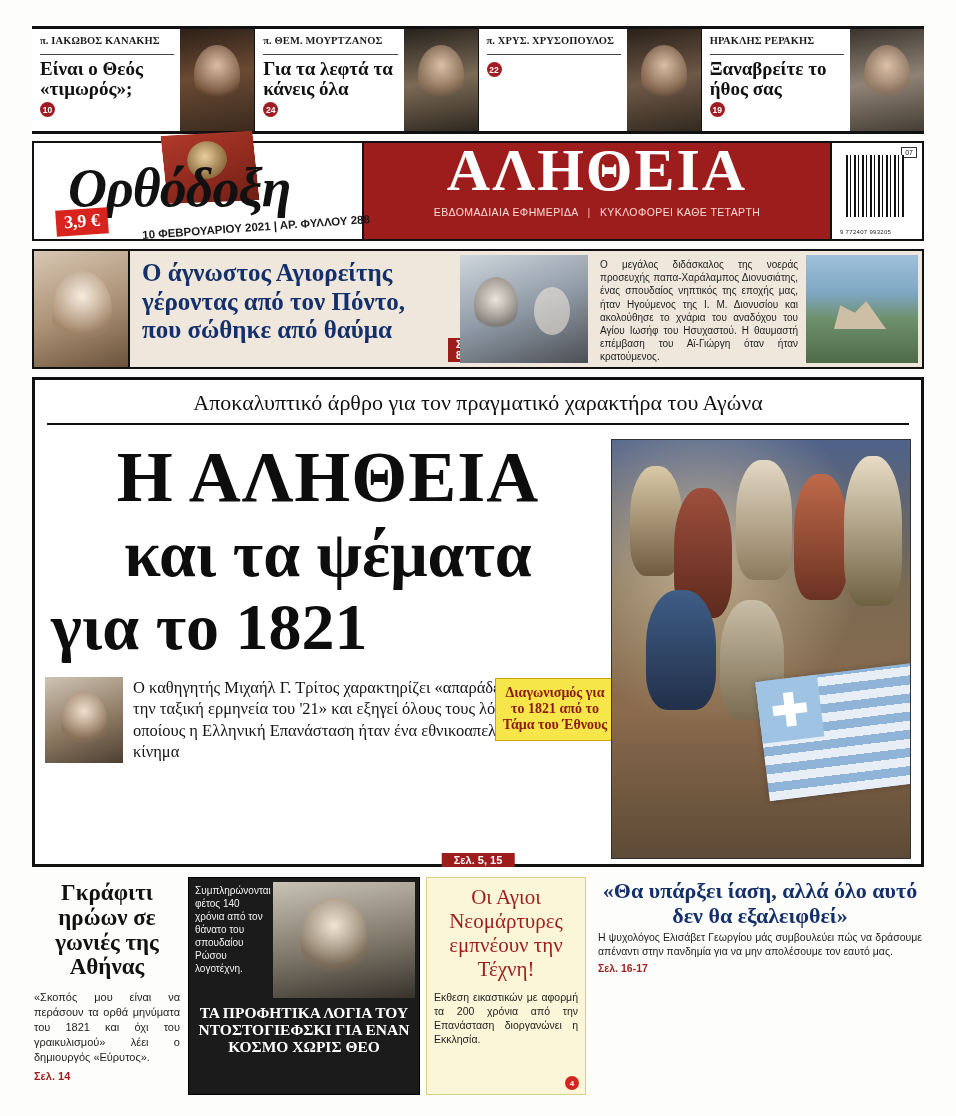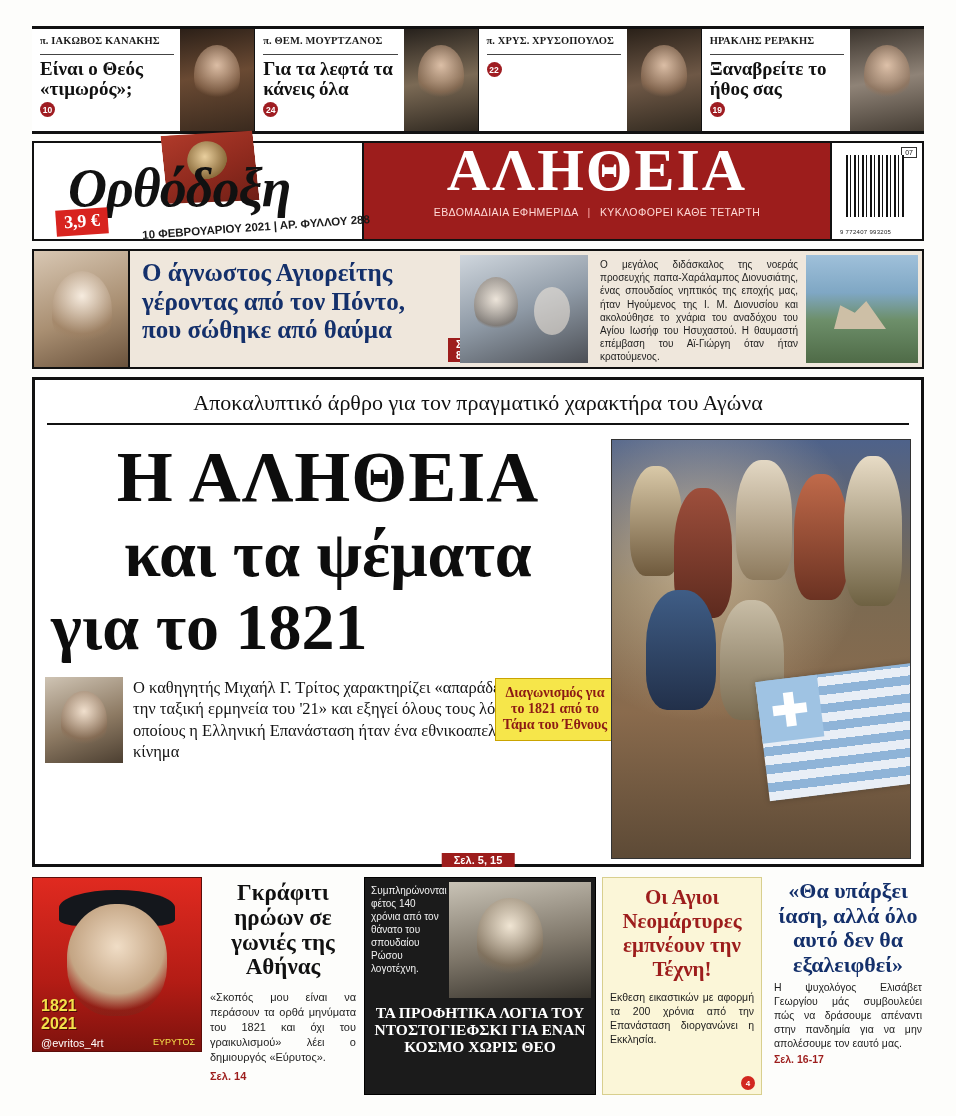--- a/index.html
+++ b/index.html
@@ -480,21 +480,21 @@
     text-align: center;
     color:#fff;
   }
   .b-col-4 {
     width: 160px; min-width: 160px;
     background: #fbf6d8;
     border: 1px solid #d8cf8e;
     padding: 8px 7px;
   }
   .b4h {
-    font-size: 21px; font-weight: bold; line-height: 1.14;
+    font-size: 21px; font-weight: normal; line-height: 1.14;
     color: #9d1d1c; text-align: center;
   }
   .b4p {
     margin-top: 8px;
     font-size: 10.5px; line-height: 1.34;
     font-family:"Liberation Sans", sans-serif;
     text-align: justify; color:#1c1c1c;
   }
   .b4-dot {
     position:absolute; right: 6px; bottom: 4px;
@@ -618,30 +618,20 @@
         <div class="art-fig f6"></div>
         <div class="art-fig f7"></div>
         <div class="art-flag"></div>
       </div>
     </div>
     <div class="sel515">Σελ. 5, 15</div>
   </div>
 
   <div class="bottom">
 
-    <div class="b-col b-col-1">
-      <div class="b-art">
-        <div class="hat"></div>
-        <div class="face"></div>
-        <div class="y1">1821</div>
-        <div class="y2">2021</div>
-        <div class="handle">@evritos_4rt</div>
-        <div class="tag">ΕΥΡΥΤΟΣ</div>
-      </div>
-    </div>
 
     <div class="b-col b-col-2">
       <div class="b2h">Γκράφιτι ηρώων σε γωνιές της Αθήνας</div>
       <div class="b2p">«Σκοπός μου είναι να περάσουν τα ορθά μηνύματα του 1821 και όχι του γραικυλισμού» λέει ο δημιουργός «Εύρυτος».</div>
       <div class="b2p" style="margin-top:4px">
         <span class="sel-inline">Σελ. 14</span>
       </div>
     </div>
 
     <div class="b-col b-col-3">

